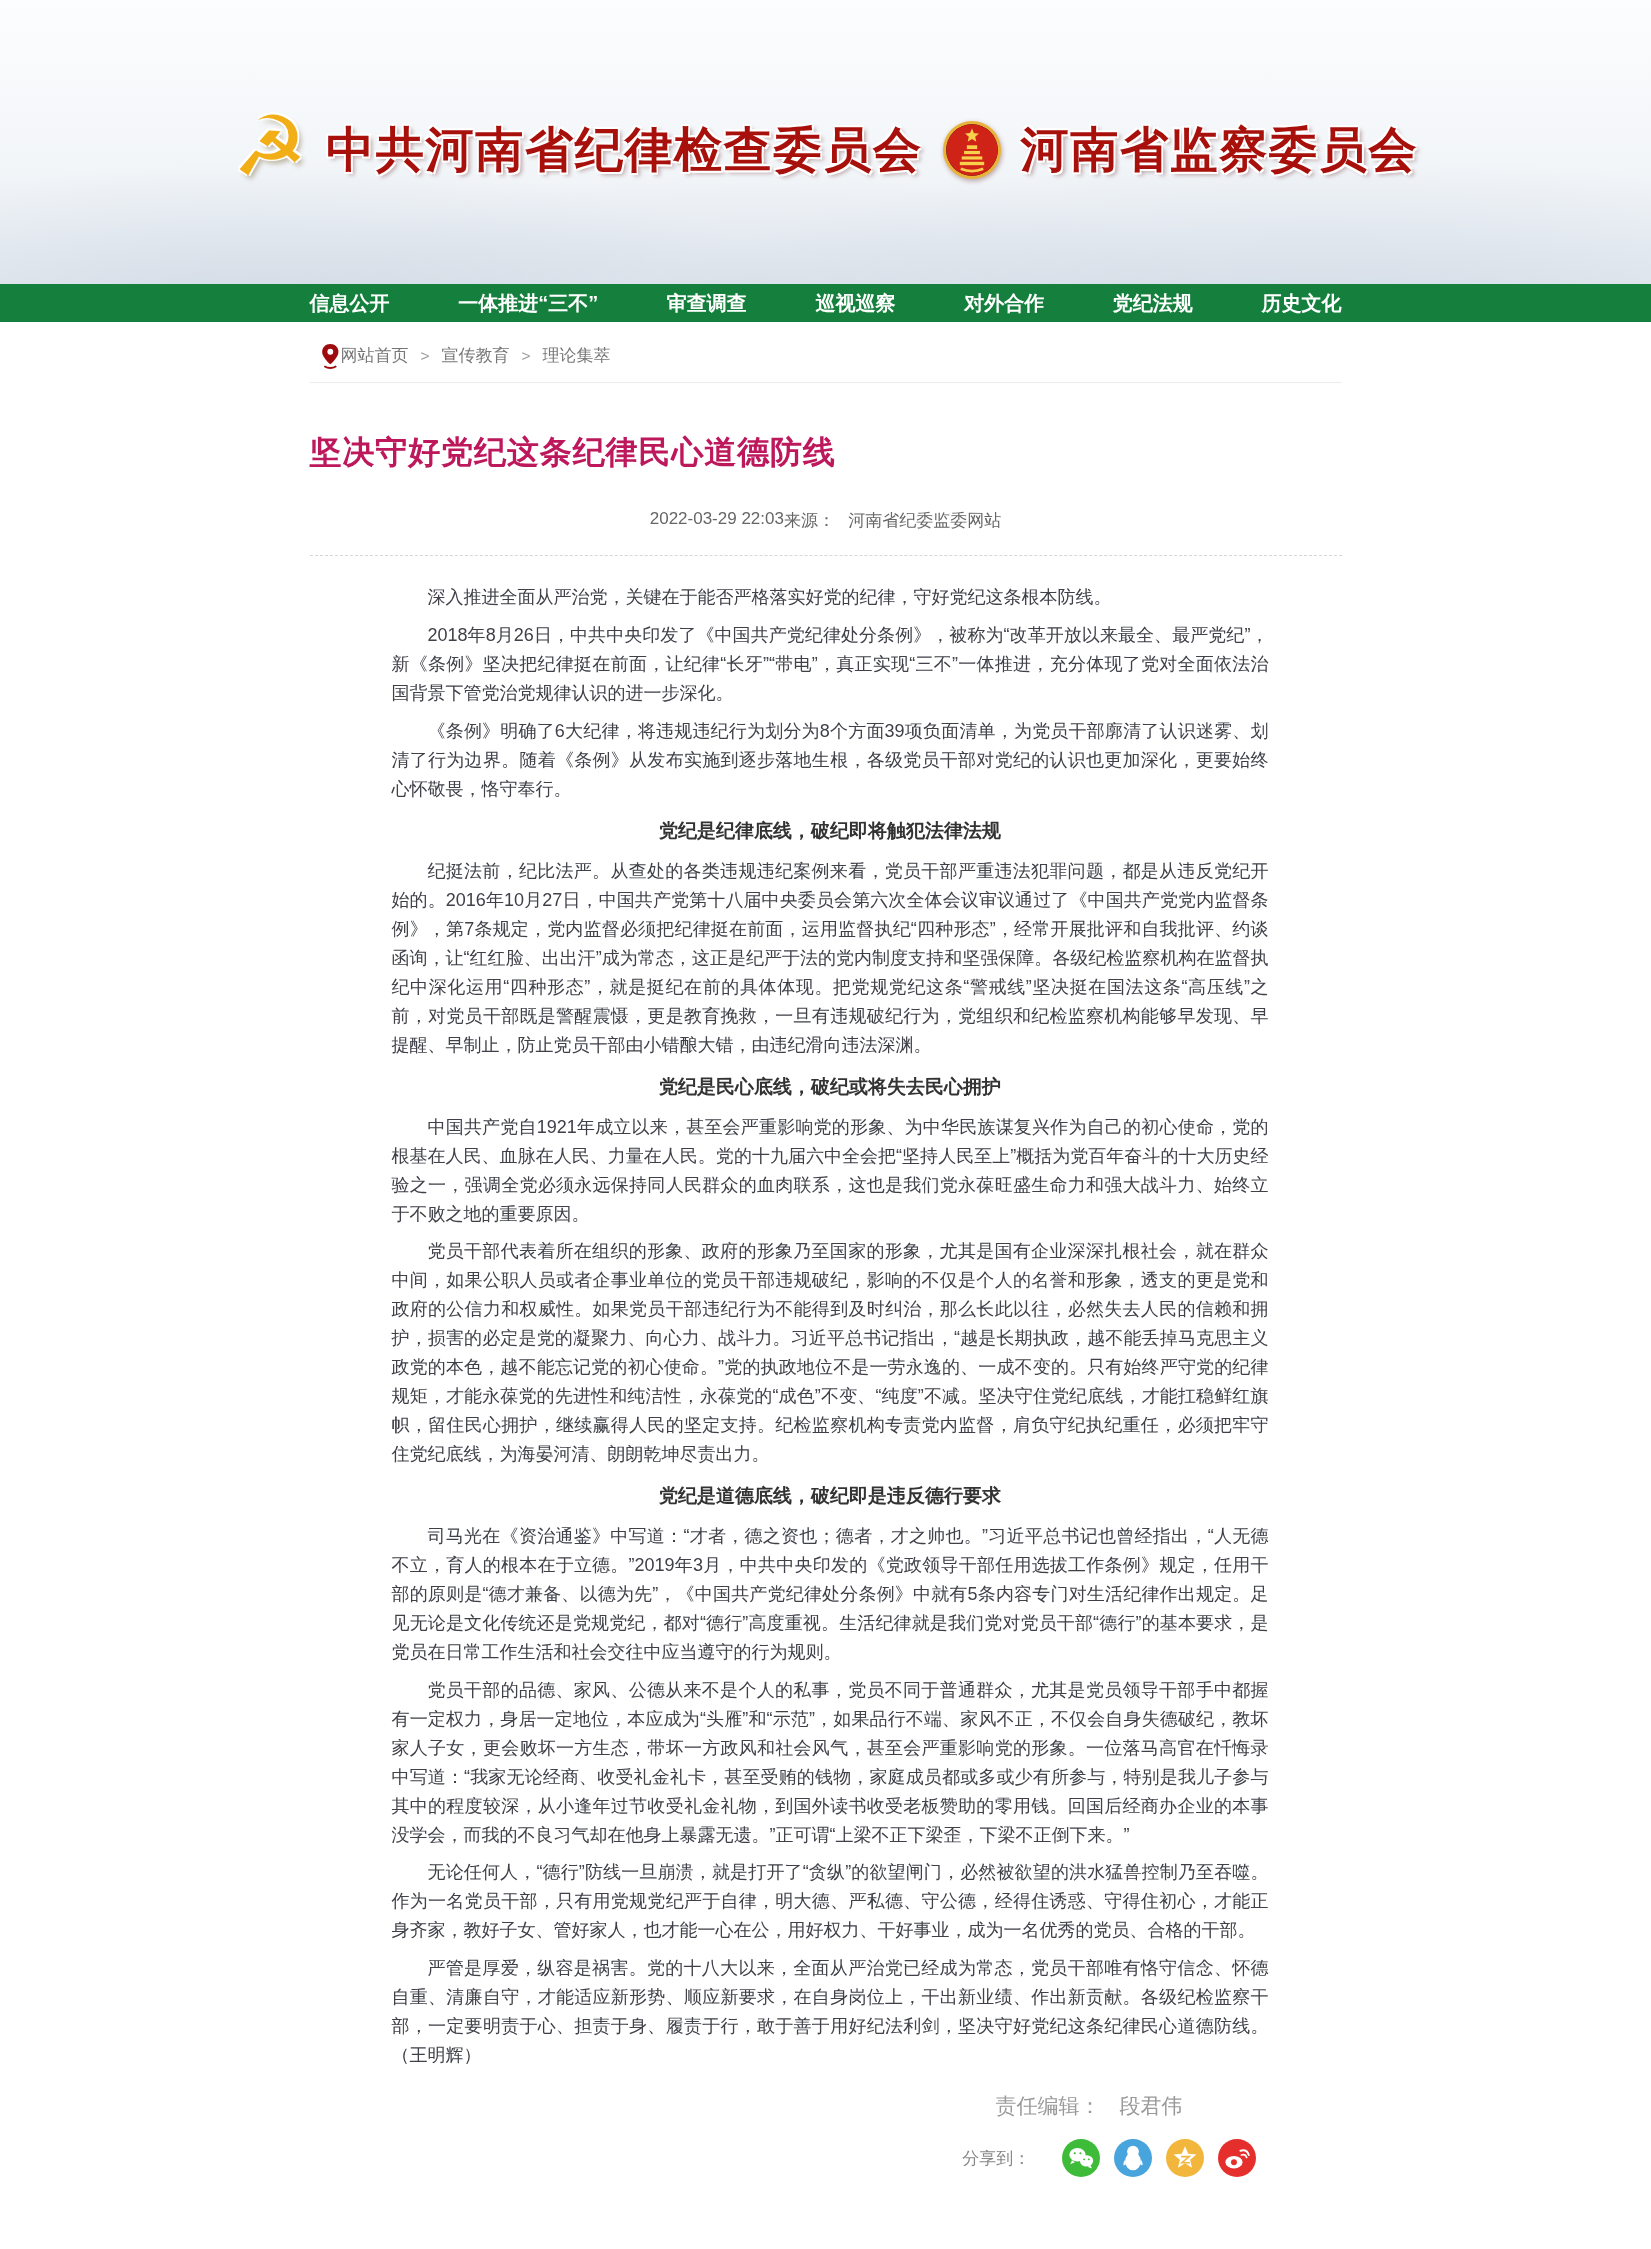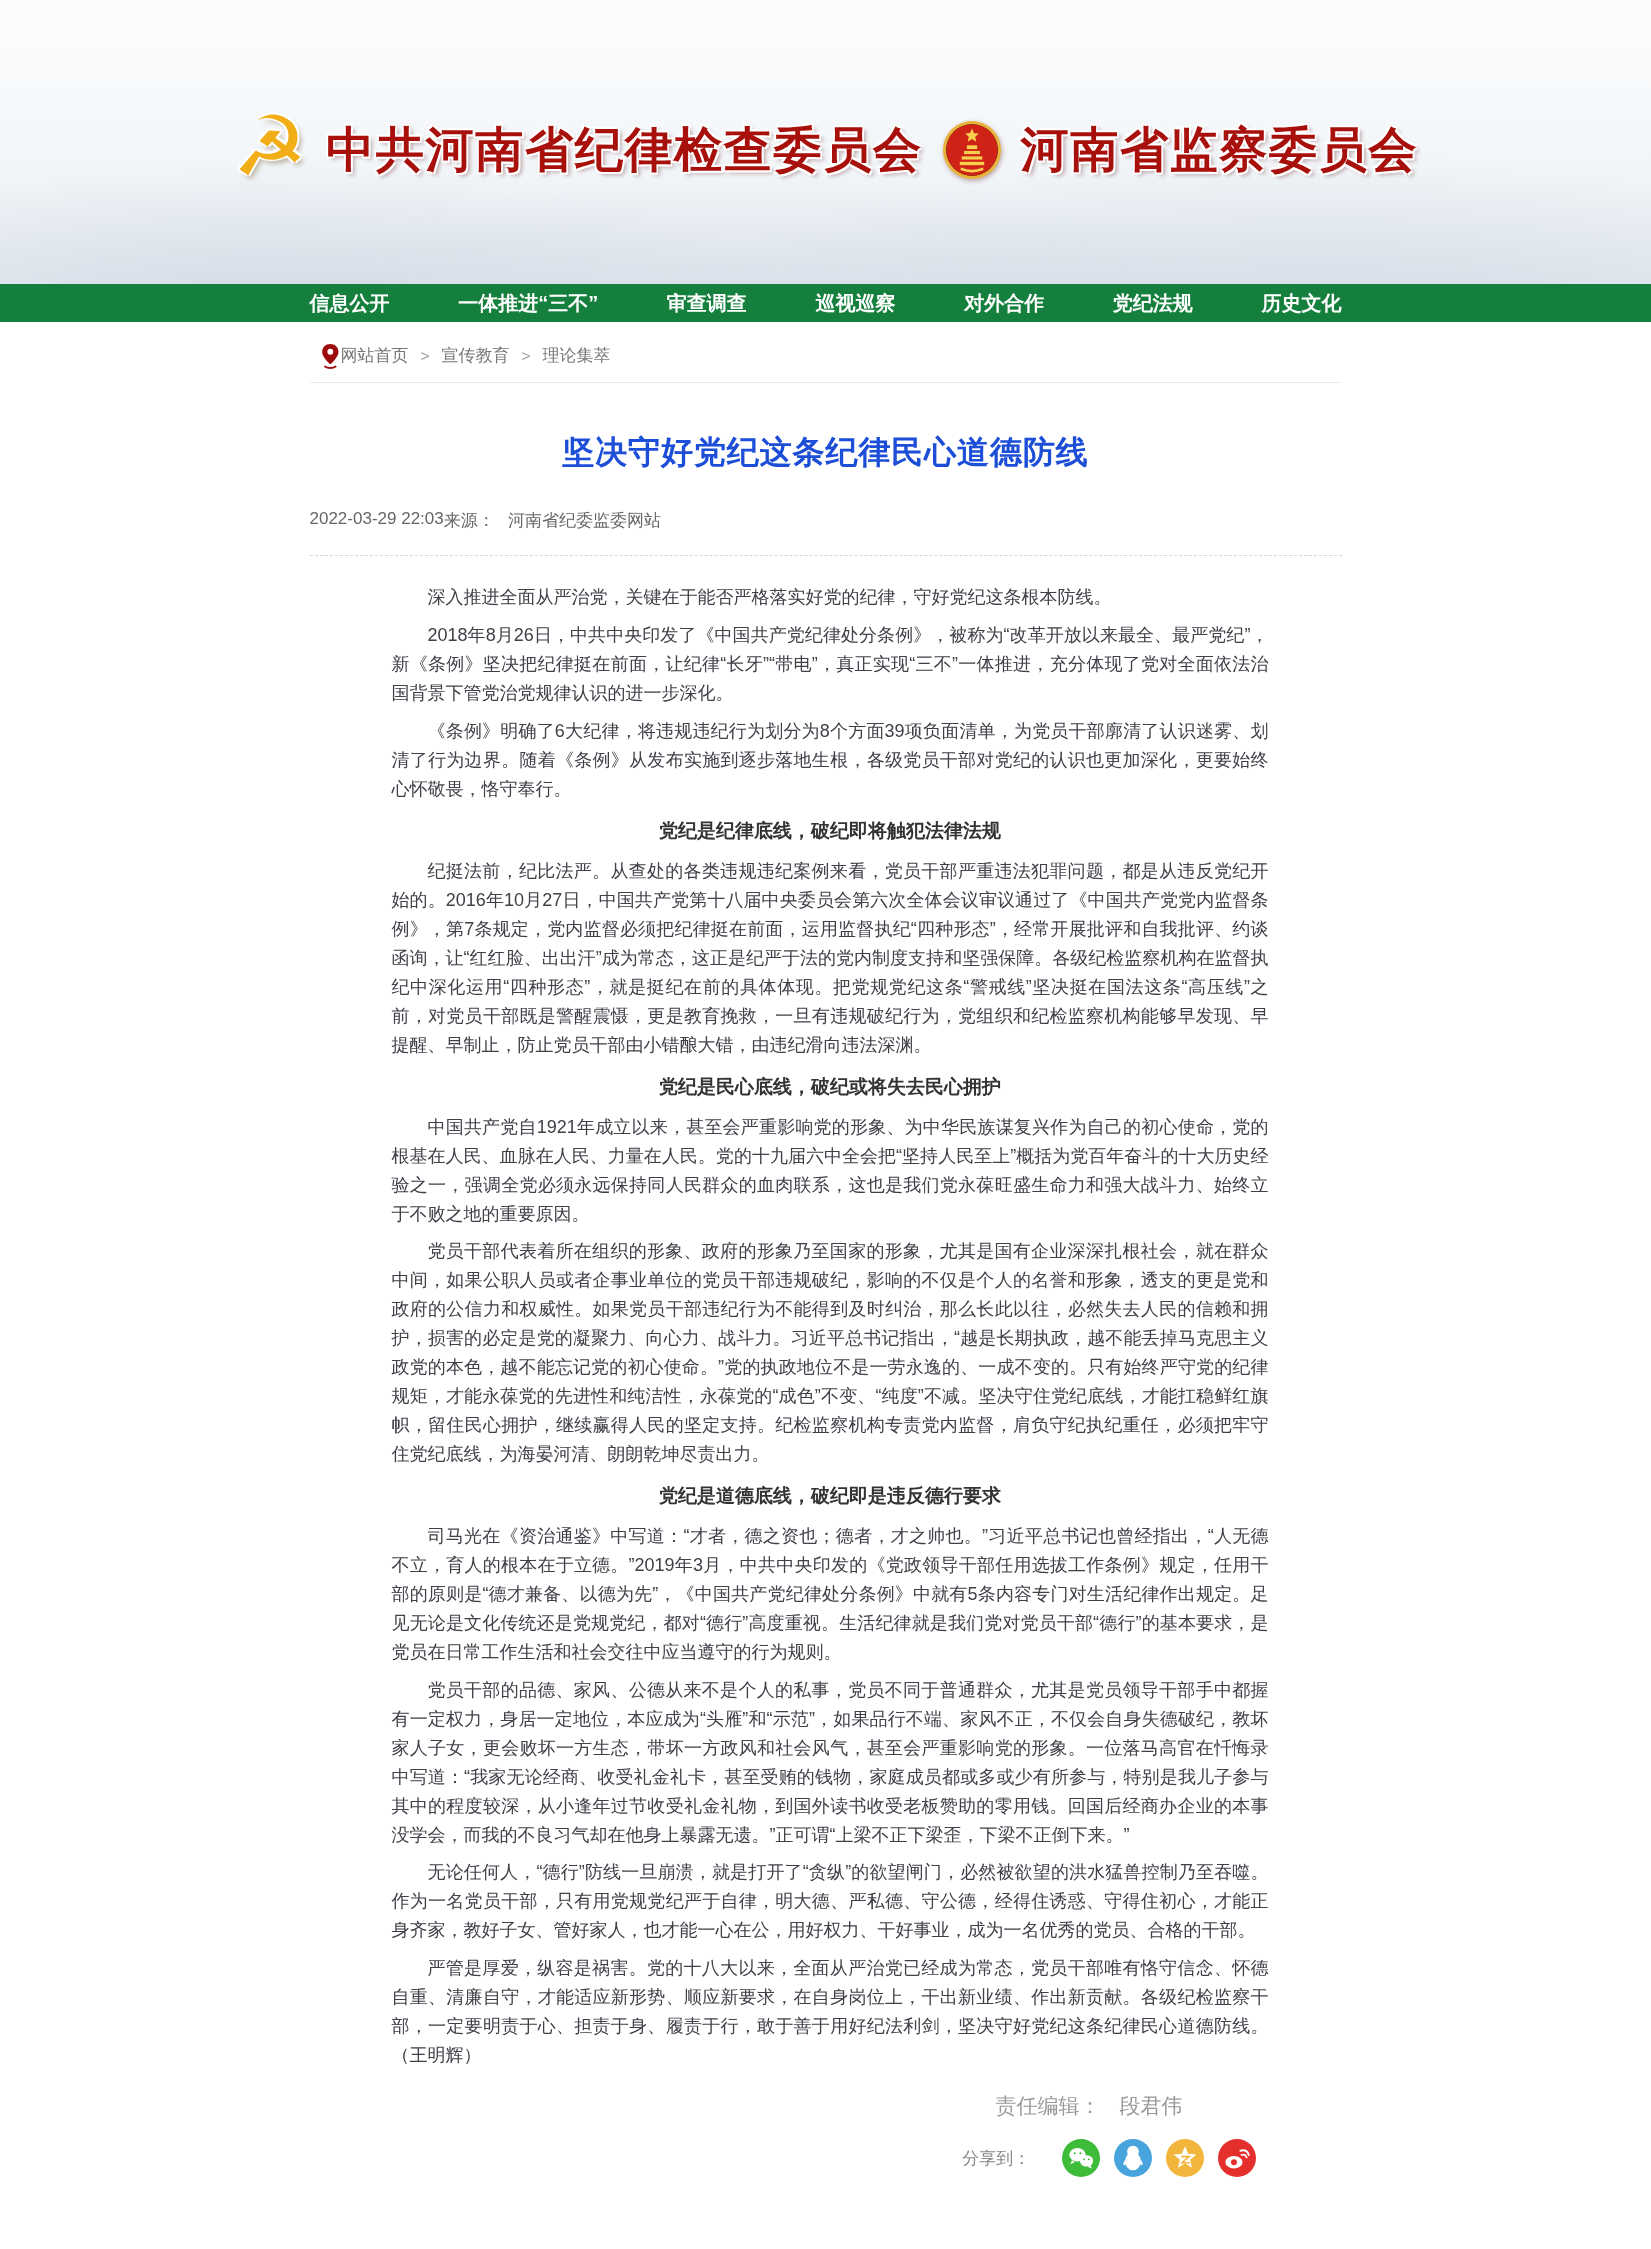--- a/index.html
+++ b/index.html
@@ -33,22 +33,22 @@
   .nav-inner { width:1032px; margin:0 auto; height:100%; display:flex; align-items:center; justify-content:space-between; }
   .nav-item { color:#fff; font-weight:bold; font-size:20px; white-space:nowrap; cursor:pointer; }
 
   
   .content { width:1032px; margin:0 auto; }
   .breadcrumb { display:flex; align-items:center; padding:20.6px 0 13.8px 10.3px; border-bottom:0.9px solid #ececec; }
   .breadcrumb .pin { width:20.6px; height:26px; }
   .crumb { color:#777; font-size:17px; cursor:pointer; }
   .crumb-sep { color:#999; font-size:15.5px; }
 
-  .article-title { text-align:center; font-size:32px; color:#1d4ed8; margin-top:48px; letter-spacing:0.9px; }
-  .article-meta { display:flex; justify-content:flex-start; margin-top:34px; padding-bottom:22.4px; border-bottom:0.9px dashed #d6d6d6; }
+  .article-title { font-size:32px; color:#be185d; margin-top:48px; letter-spacing:0.9px; }
+  .article-meta { display:flex; justify-content:center; margin-top:34px; padding-bottom:22.4px; border-bottom:0.9px dashed #d6d6d6; }
   .article-meta span { color:#666; font-size:17px; }
 
   .article-body { padding:19px 73px 0 82px; }
   .para { font-size:18px; line-height:29px; color:#3f4048; text-align:justify; text-indent:2em; margin:8.6px 0; }
   .para-heading { font-size:19px; line-height:29px; color:#333; font-weight:bold; text-align:center; margin:12px 0; }
 
   .editor-row { text-align:right; padding-right:159px; margin-top:22.4px; color:#999; font-size:21px; }
   .editor-row .editor-name { margin-left:19px; color:#999; }
   .share-row { display:flex; justify-content:flex-end; align-items:center; gap:13.8px; padding-right:86px; margin-top:19px; padding-bottom:6.9px; }
   .share-label { color:#888; font-size:17px; margin-right:18px; }

